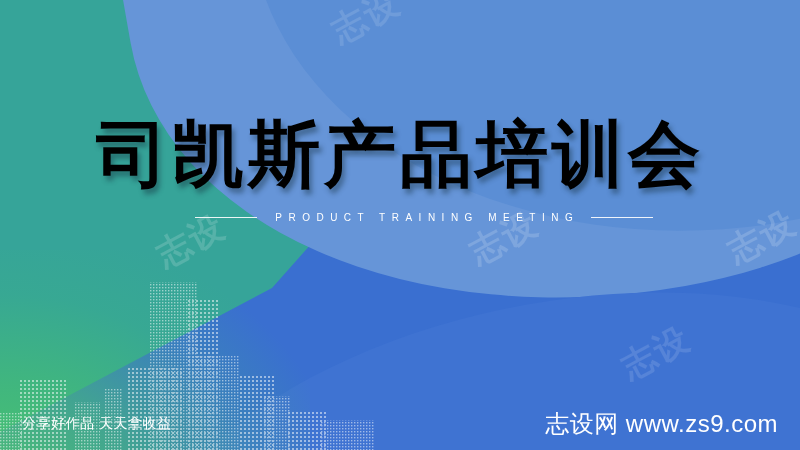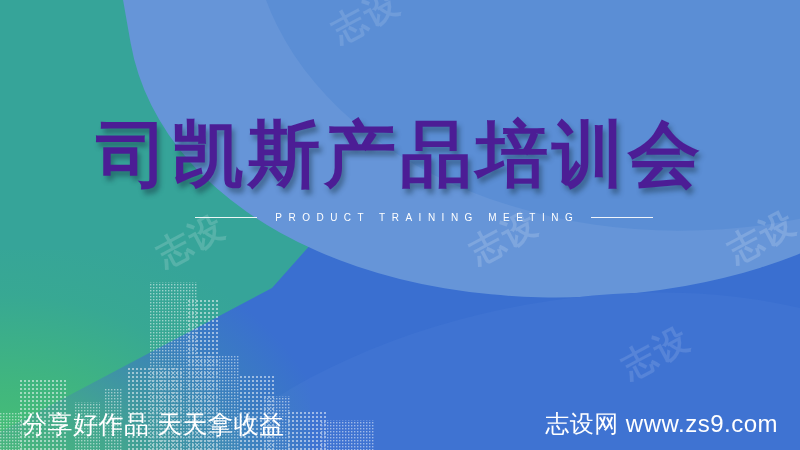--- a/index.html
+++ b/index.html
@@ -121,21 +121,21 @@
     width: 800px;
     text-align: center;
   }
 
   .main-title {
     margin: 0;
     font-family: "DejaVu Sans", "Liberation Sans", sans-serif;
     font-size: 72px;
     line-height: 1.0;
     font-weight: 700;
-    color: #4c1d95;
+    color: #000000;
     letter-spacing: 4px;
     text-shadow: 3px 5px 5px rgba(20,45,60,0.42);
   }
 
   .subtitle-row {
     display: flex;
     align-items: center;
     justify-content: center;
     gap: 12px;
     margin-top: 22px;
@@ -164,21 +164,21 @@
     width: 800px;
     height: 52px;
     display: flex;
     align-items: center;
     justify-content: space-between;
     padding: 0 22px;
     box-sizing: border-box;
   }
   .footer-left, .footer-right {
     color: #ffffff;
-    font-size: 25px;
+    font-size: 14px;
     font-weight: 400;
     white-space: nowrap;
     letter-spacing: 0.5px;
   }
   .footer-right { font-size: 24px; }
 </style>
 </head>
 <body>
 
 <div id="slide">

